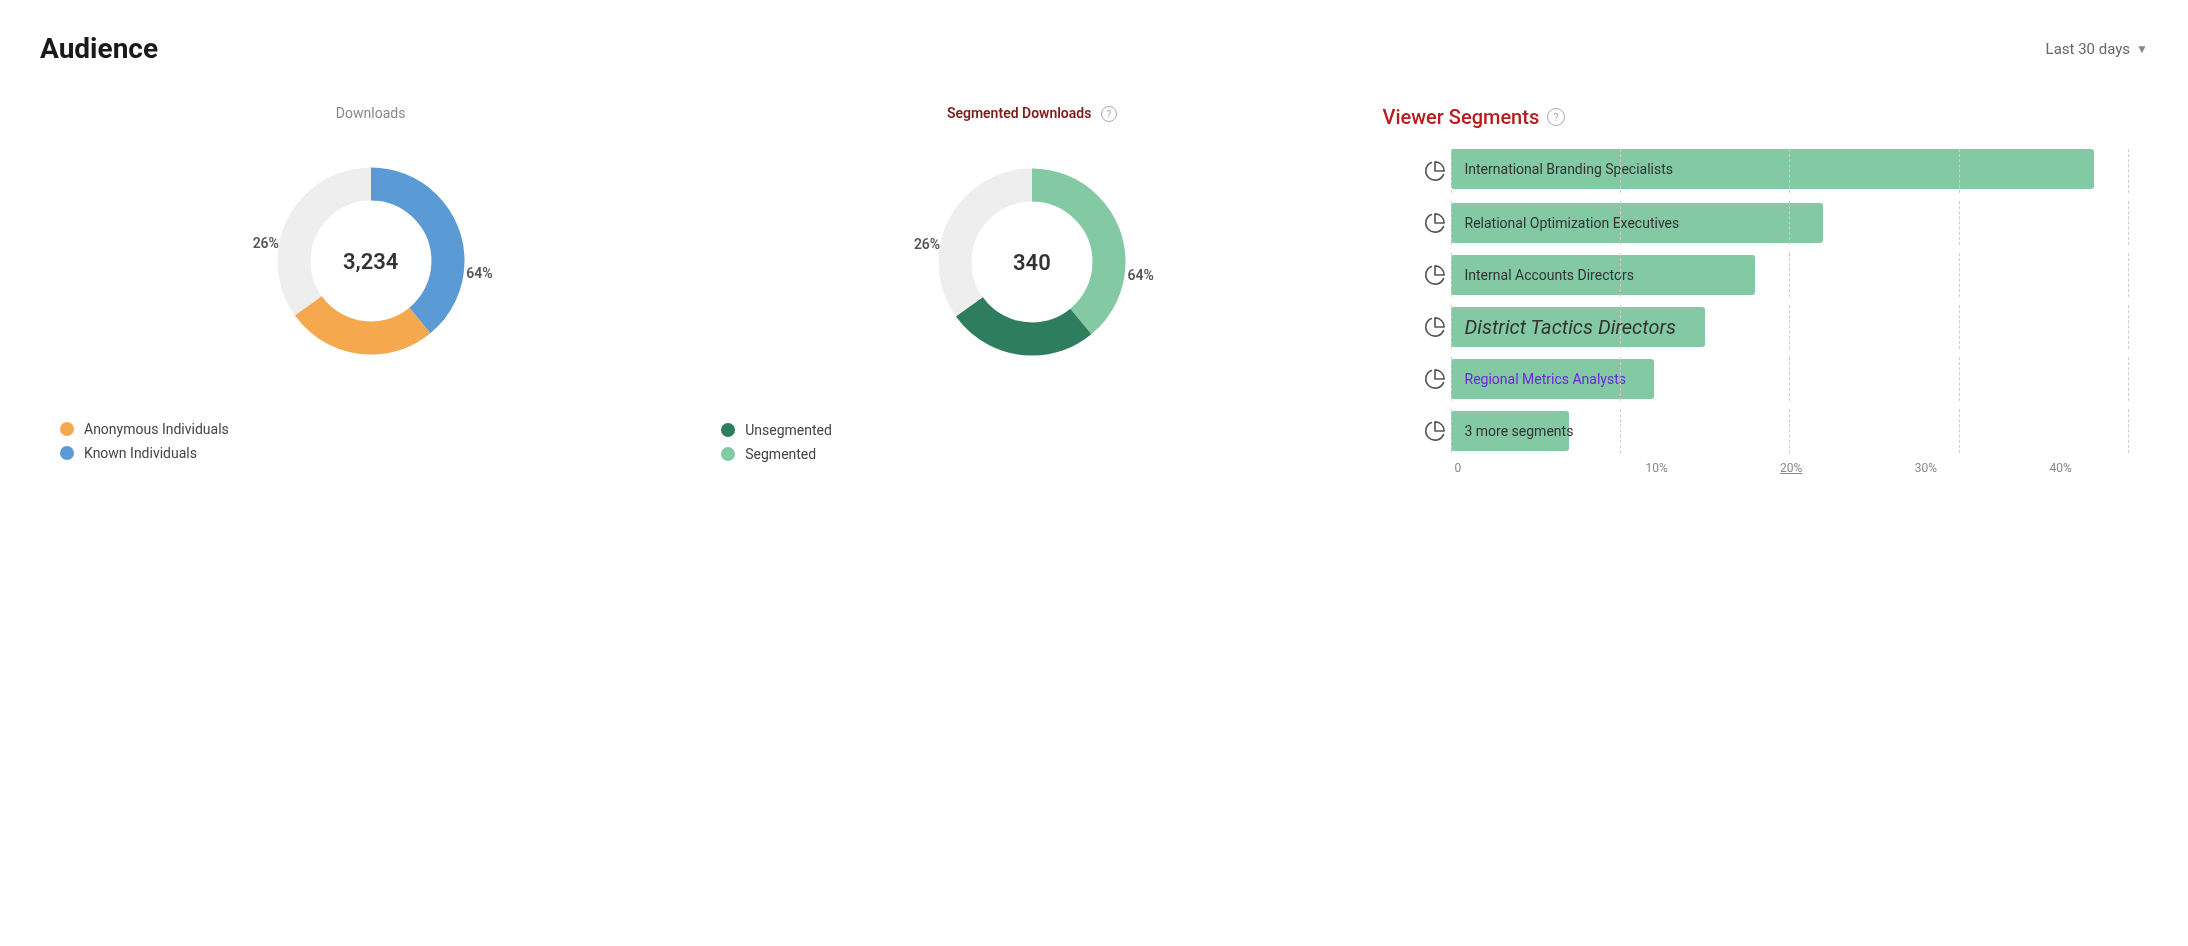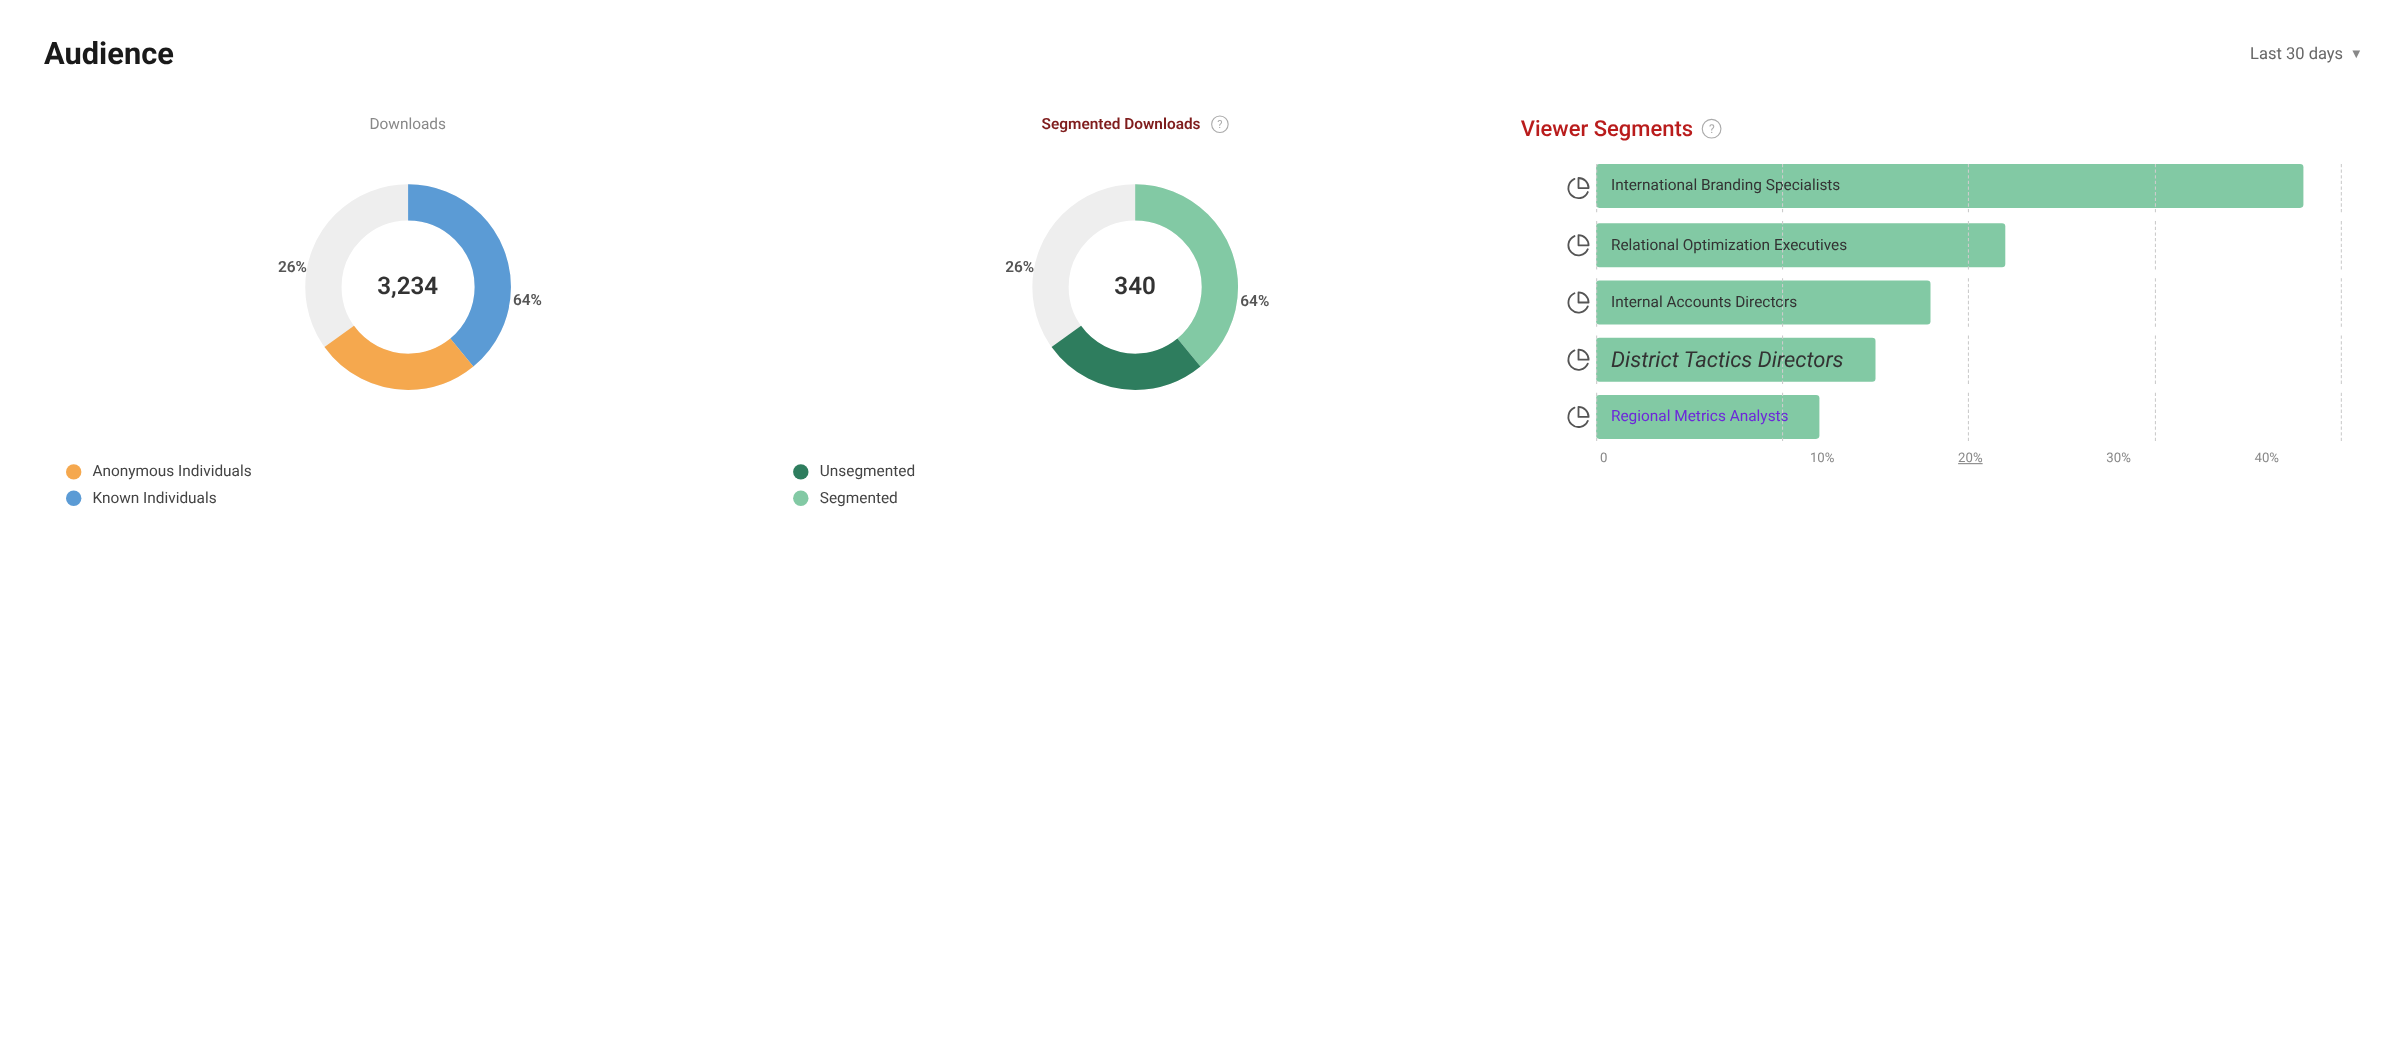--- a/index.html
+++ b/index.html
@@ -347,20 +347,38 @@
               <div class="bar-fill" style="width: 30%; height: 40px; background: rgb(130, 201, 164); border-radius: 3px; display: flex; align-items: center; padding-left: 14px; min-width: 80px;">
                 <span class="bar-label" style="font-size: 14px; color: #6d28d9; white-space: nowrap; position: absolute; left: 14px;">Regional Metrics Analysts</span>
               </div>
               <div style="position: absolute; left: 0%; top: 0px; bottom: 0px; width: 1px; border-left: 1px dashed rgb(204, 204, 204); pointer-events: none;"></div>
               <div style="position: absolute; left: 25%; top: 0px; bottom: 0px; width: 1px; border-left: 1px dashed rgb(204, 204, 204); pointer-events: none;"></div>
               <div style="position: absolute; left: 50%; top: 0px; bottom: 0px; width: 1px; border-left: 1px dashed rgb(204, 204, 204); pointer-events: none;"></div>
               <div style="position: absolute; left: 75%; top: 0px; bottom: 0px; width: 1px; border-left: 1px dashed rgb(204, 204, 204); pointer-events: none;"></div>
               <div style="position: absolute; left: 100%; top: 0px; bottom: 0px; width: 1px; border-left: 1px dashed rgb(204, 204, 204); pointer-events: none;"></div>
             </div>
           </div>
+          <div class="bar-row" style="display: flex; align-items: center; margin-bottom: 8px;">
+            <div class="bar-icon">
+              <svg viewBox="0 0 24 24" fill="none" stroke="#555" stroke-width="1.8" stroke-linecap="round" stroke-linejoin="round">
+    <path d="M21.21 15.89A10 10 0 1 1 8 2.83"></path>
+    <path d="M22 12A10 10 0 0 0 12 2v10z"></path>
+  </svg>
+            </div>
+            <div class="bar-track" style="flex: 1 1 0%; position: relative; height: 44px; display: flex; align-items: center;">
+              <div class="bar-fill" style="width: 17.5%; height: 40px; background: rgb(130, 201, 164); border-radius: 3px; display: flex; align-items: center; padding-left: 14px; min-width: 80px;">
+                <span class="bar-label" style="font-size: 14px; color: rgb(51, 51, 51); white-space: nowrap; position: absolute; left: 14px;">3 more segments</span>
+              </div>
+              <div style="position: absolute; left: 0%; top: 0px; bottom: 0px; width: 1px; border-left: 1px dashed rgb(204, 204, 204); pointer-events: none;"></div>
+              <div style="position: absolute; left: 25%; top: 0px; bottom: 0px; width: 1px; border-left: 1px dashed rgb(204, 204, 204); pointer-events: none;"></div>
+              <div style="position: absolute; left: 50%; top: 0px; bottom: 0px; width: 1px; border-left: 1px dashed rgb(204, 204, 204); pointer-events: none;"></div>
+              <div style="position: absolute; left: 75%; top: 0px; bottom: 0px; width: 1px; border-left: 1px dashed rgb(204, 204, 204); pointer-events: none;"></div>
+              <div style="position: absolute; left: 100%; top: 0px; bottom: 0px; width: 1px; border-left: 1px dashed rgb(204, 204, 204); pointer-events: none;"></div>
+            </div>
+          </div>
           <div class="x-axis" style="display: flex; margin-left: 36px; margin-top: 4px;">
             <div class="x-tick" style="font-size: 12px; color: rgb(136, 136, 136); flex: 1 1 0%; text-align: left;">0</div>
             <div class="x-tick" style="font-size: 12px; color: rgb(136, 136, 136); flex: 1 1 0%; text-align: center;">10%</div>
             <div class="x-tick" style="font-size: 12px; color: rgb(136, 136, 136); flex: 1 1 0%; text-align: center; text-decoration: underline;">20%</div>
             <div class="x-tick" style="font-size: 12px; color: rgb(136, 136, 136); flex: 1 1 0%; text-align: center;">30%</div>
             <div class="x-tick" style="font-size: 12px; color: rgb(136, 136, 136); flex: 1 1 0%; text-align: center;">40%</div>
           </div>
         </div>
       </div>
   </div>

